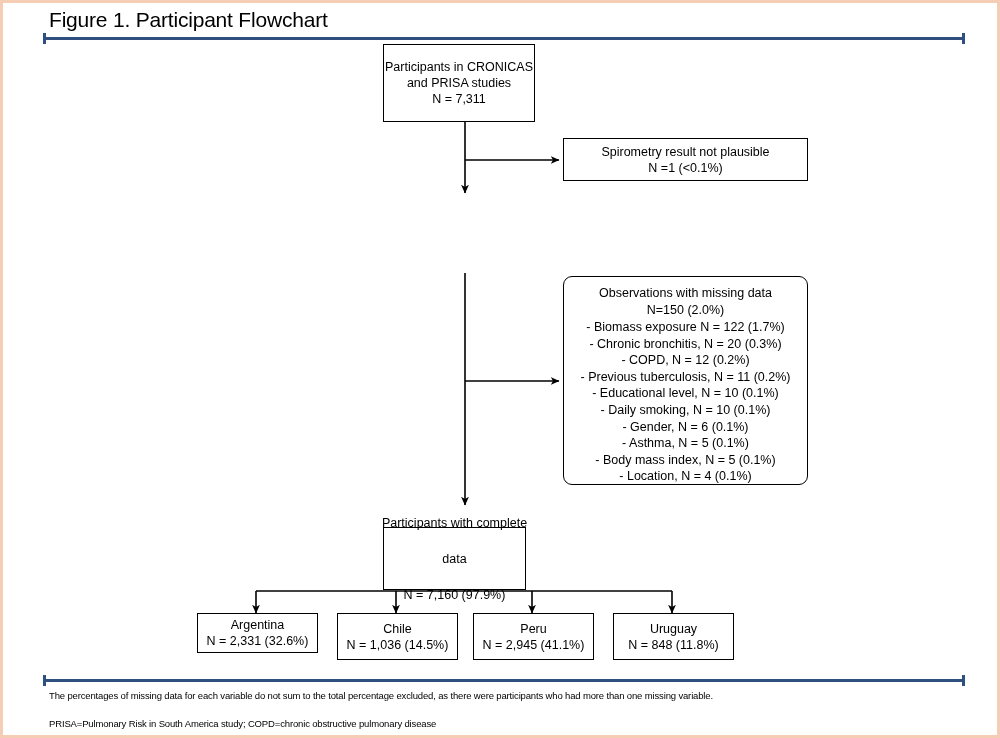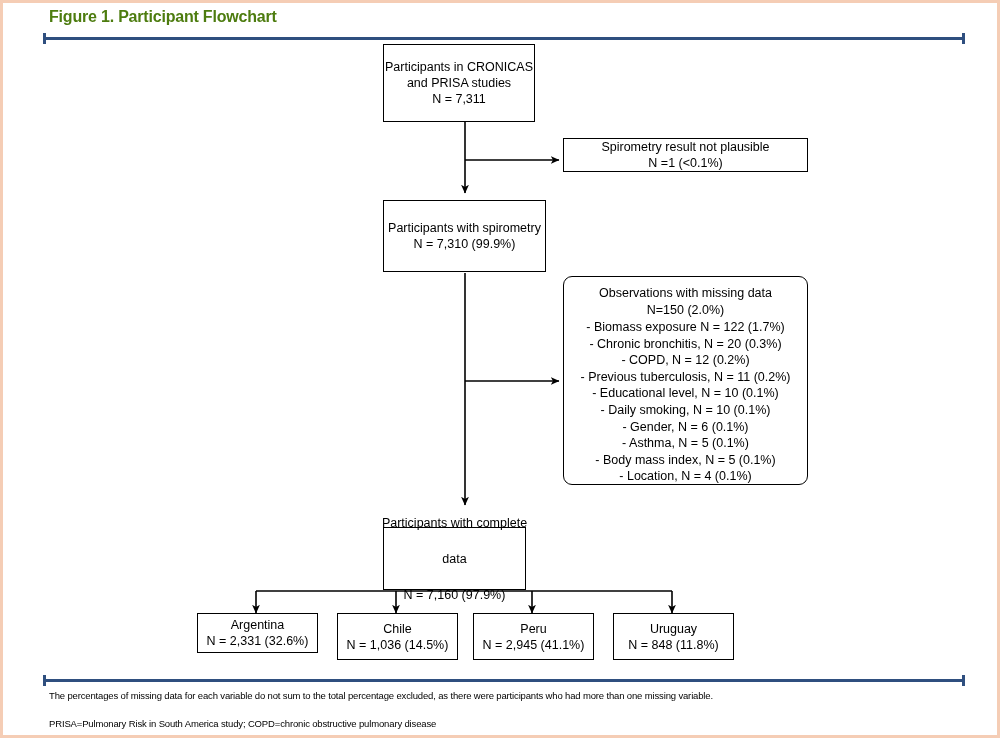--- a/index.html
+++ b/index.html
@@ -25,23 +25,23 @@
     position: absolute;
     left: 0; top: 0;
     width: 1000px;
     height: 738px;
   }
   
   .fig-title {
     position: absolute;
     left: 46px;
     top: 5px;
-    font-size: 16px;
-    font-weight: bold;
-    color: #4d7c0f;
+    font-size: 21px;
+    font-weight: normal;
+    color: #000000;
     letter-spacing: -0.2px;
     white-space: nowrap;
   }
   
   .rule {
     position: absolute;
     height: 3px;
     background: #2f4f7f;
   }
   .rule-cap {
@@ -117,29 +117,25 @@
         <path d="M669,588 L669,610" marker-end="url(#arrow)"></path>
       </g>
     </svg>
 
     <div class="box" style="left:380px; top:41px; width:152px; height:78px;">
       <span class="line">Participants in CRONICAS</span>
       <span class="line">and PRISA studies</span>
       <span class="line">N = 7,311</span>
     </div>
 
-    <div class="box" style="left:560px; top:135px; width:245px; height:34px;">
+    <div class="box" style="left:560px; top:135px; width:245px; height:43px;">
       <span class="line">Spirometry result not plausible</span>
       <span class="line">N =1 (&lt;0.1%)</span>
     </div>
 
-    <div class="box" style="left:380px; top:197px; width:163px; height:72px;">
-      <span class="line">Participants with spirometry</span>
-      <span class="line">N = 7,310 (99.9%)</span>
-    </div>
 
     <div class="box misc" style="left:560px; top:273px; width:245px; height:209px;">
       <span class="hdr">Observations with missing data</span>
       <span class="hdr">N=150 (2.0%)</span>
       <span class="spacer"></span>
       <span class="item">- Biomass exposure N = 122 (1.7%)</span>
       <span class="item">- Chronic bronchitis, N = 20 (0.3%)</span>
       <span class="item">- COPD, N = 12 (0.2%)</span>
       <span class="item">- Previous tuberculosis, N = 11 (0.2%)</span>
       <span class="item">- Educational level, N = 10 (0.1%)</span>

